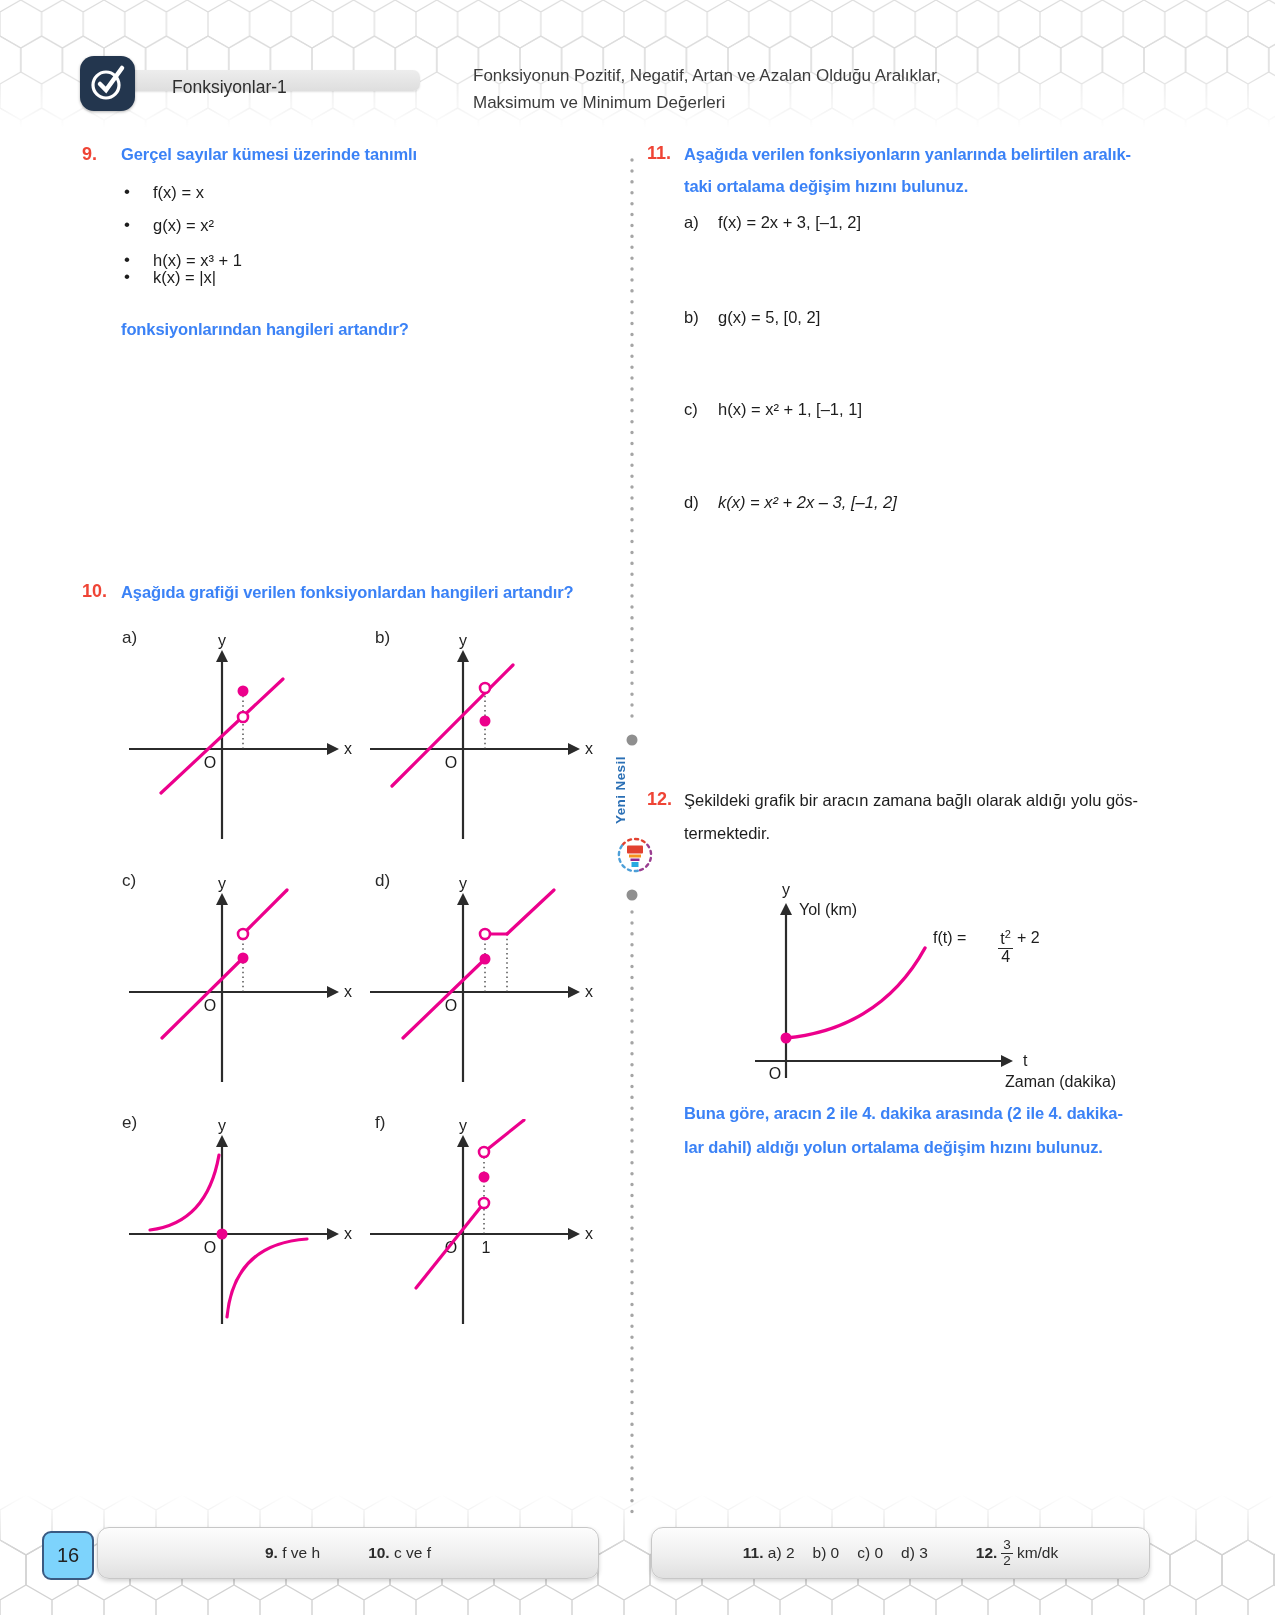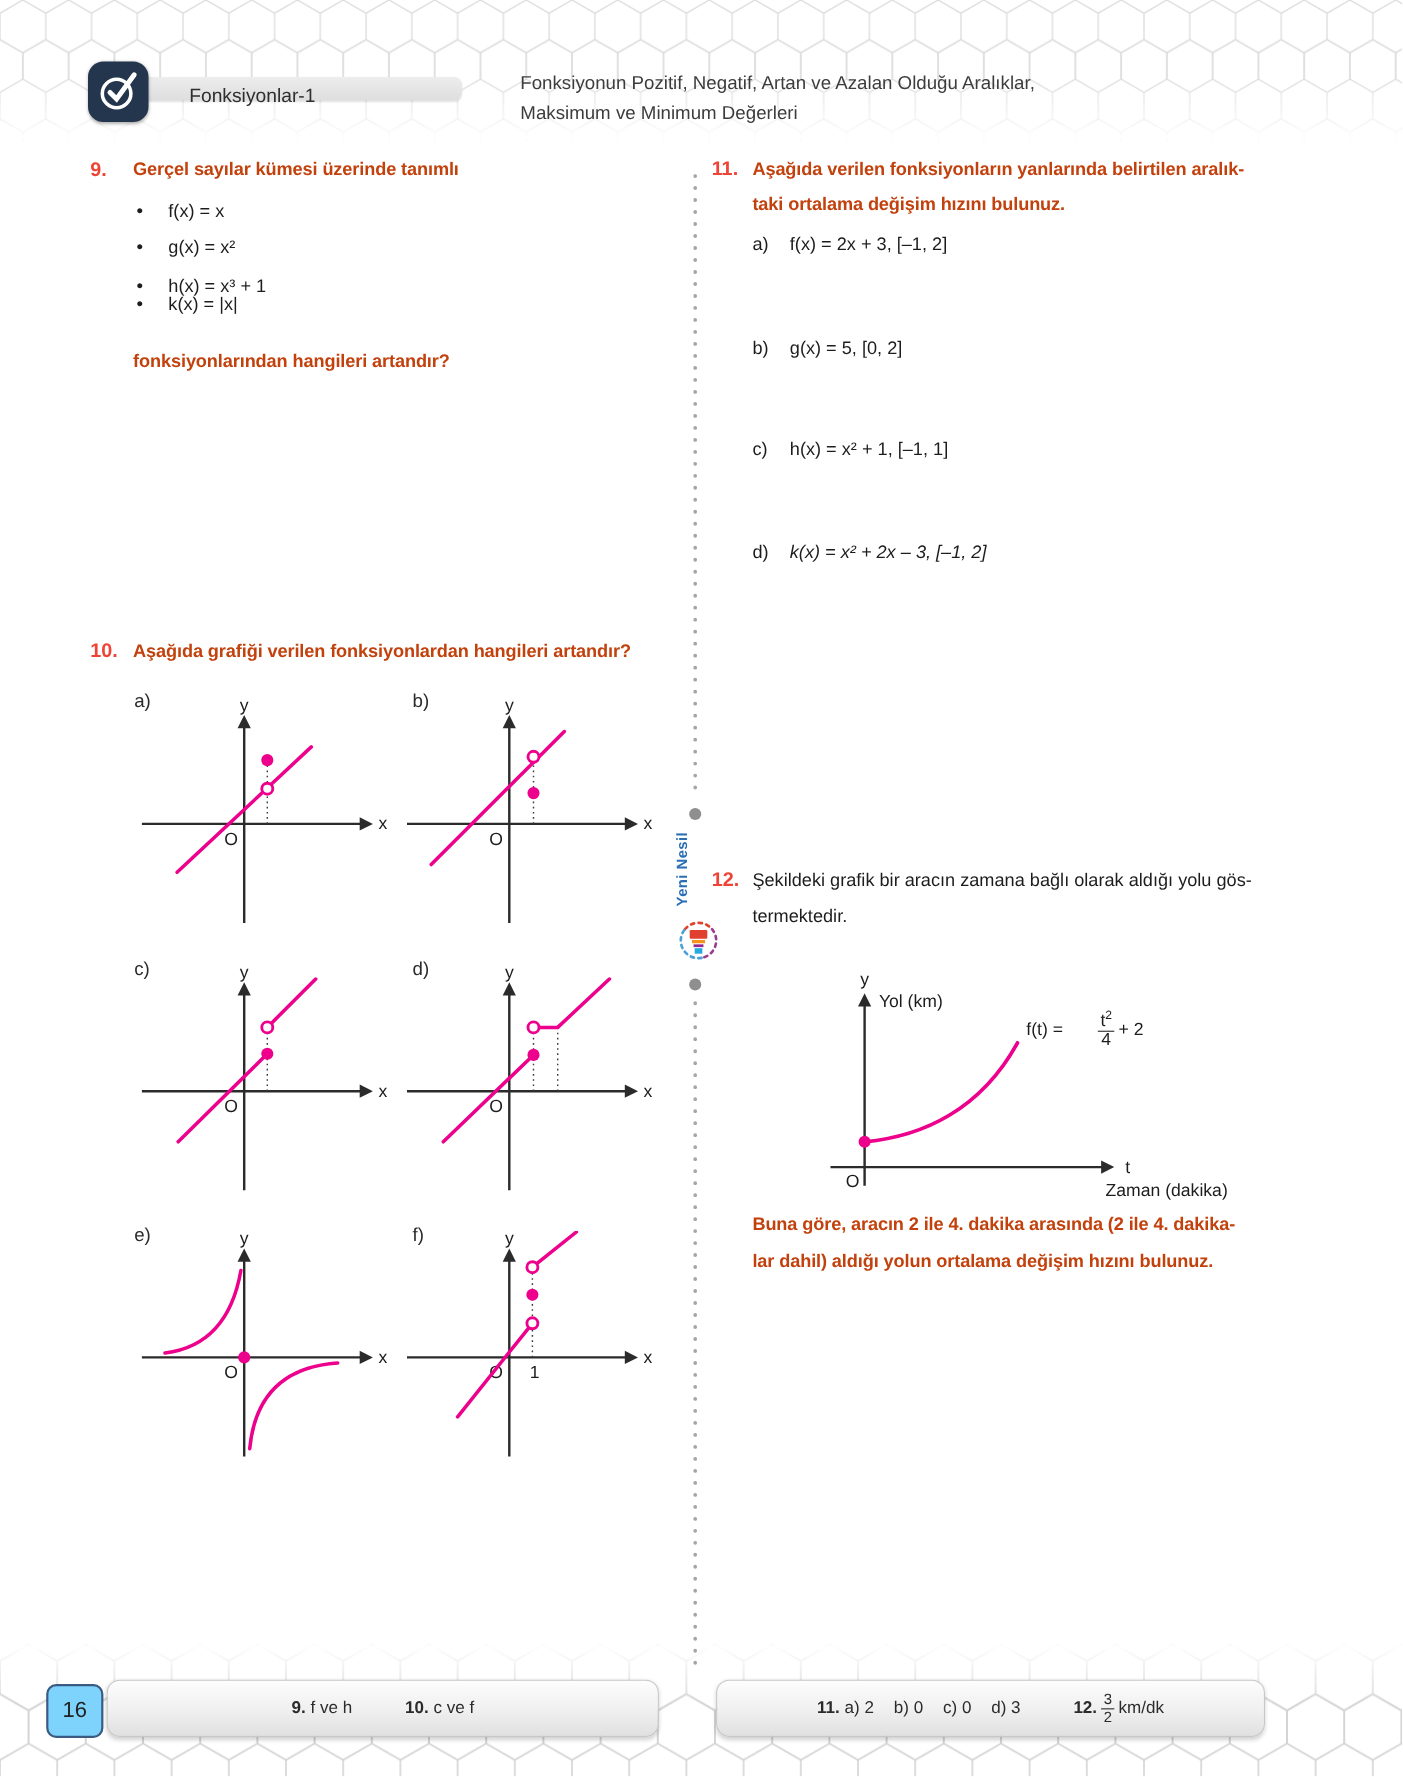--- a/index.html
+++ b/index.html
@@ -1,21 +1,21 @@
 <!DOCTYPE html>
 <html><head>
 <meta charset="utf-8">
 <style>
   html,body{margin:0;padding:0;background:#fff;}
   .page{position:relative;width:1275px;height:1615px;background:#fff;overflow:hidden;
         font-family:"Liberation Sans",sans-serif;color:#1d1d1d;}
   .abs{position:absolute;}
   .b{font-weight:700;}
   .qnum{font-weight:700;font-size:18px;color:#EF4435;}
-  .qtitle{font-weight:700;font-size:16.5px;color:#c2410c;letter-spacing:-0.1px;}
+  .qtitle{font-weight:700;font-size:16.5px;color:#3b82f6;letter-spacing:-0.1px;}
   .btext{font-size:16.5px;color:#1d1d1d;}
   .mathline{font-size:16.5px;color:#1d1d1d;}
   .bullet-row{position:absolute;font-size:16.5px;color:#1d1d1d;}
   .bullet-row::before{content:"\2022";position:absolute;left:-29px;top:-1px;font-size:17px;}
   .panel-letter{font-size:17px;color:#2a2a2a;}
   .hdr-title{font-size:17px;color:#3c3c3c;line-height:27px;margin-left:36px;}
   .pill{background:linear-gradient(180deg,#ededed,#dedede);border-radius:7px;
         box-shadow:0 1px 2px rgba(0,0,0,.12);}
   .pill-label{font-size:17.5px;color:#2e2e2e;}
   .logo-box{background:#23364E;border-radius:14px;box-shadow:0 1px 3px rgba(0,0,0,.3);}
@@ -240,21 +240,21 @@
       <line x1="51" y1="205" x2="51" y2="40" stroke="#2b2b2b" stroke-width="2.2"></line>
       <polygon points="45,42 51,30 57,42" fill="#2b2b2b"></polygon>
       <text x="51" y="22" font-size="16" text-anchor="middle">y</text>
       <text x="64" y="42" font-size="16">Yol (km)</text>
       <text x="288" y="193" font-size="16">t</text>
       <text x="270" y="214" font-size="16">Zaman (dakika)</text>
       <text x="40" y="206" font-size="16" text-anchor="middle">O</text>
       <path d="M51 165 C 105 160, 157 135, 190 75" fill="none" stroke="#EC008C" stroke-width="3.4" stroke-linecap="round"></path>
       <circle cx="51" cy="165" r="5.5" fill="#EC008C"></circle>
     </svg>
-    <div class="abs" style="left:198px;top:45px;font-size:16px;display:flex;align-items:center;">
+    <div class="abs" style="left:198px;top:56px;font-size:16px;display:flex;">
       <span>f(t) =</span>
       <span class="frac q12frac">
         <span class="fn"><span>t</span><sup>2</sup></span>
         <span>4</span>
       </span>
       <span>+ 2</span>
     </div>
   </div>
 
   <span class="abs qtitle" style="left:684px;top:1104px;">Buna göre, aracın 2 ile 4. dakika arasında (2 ile 4. dakika-</span>

